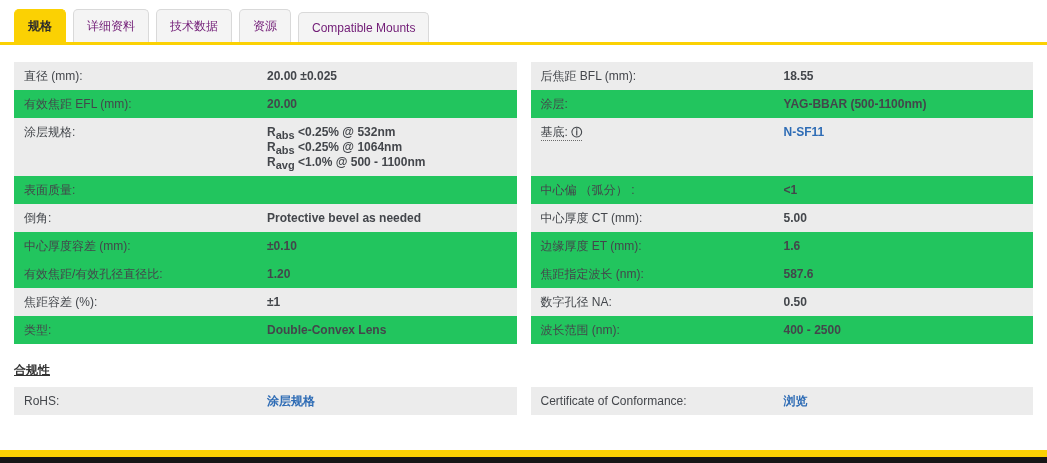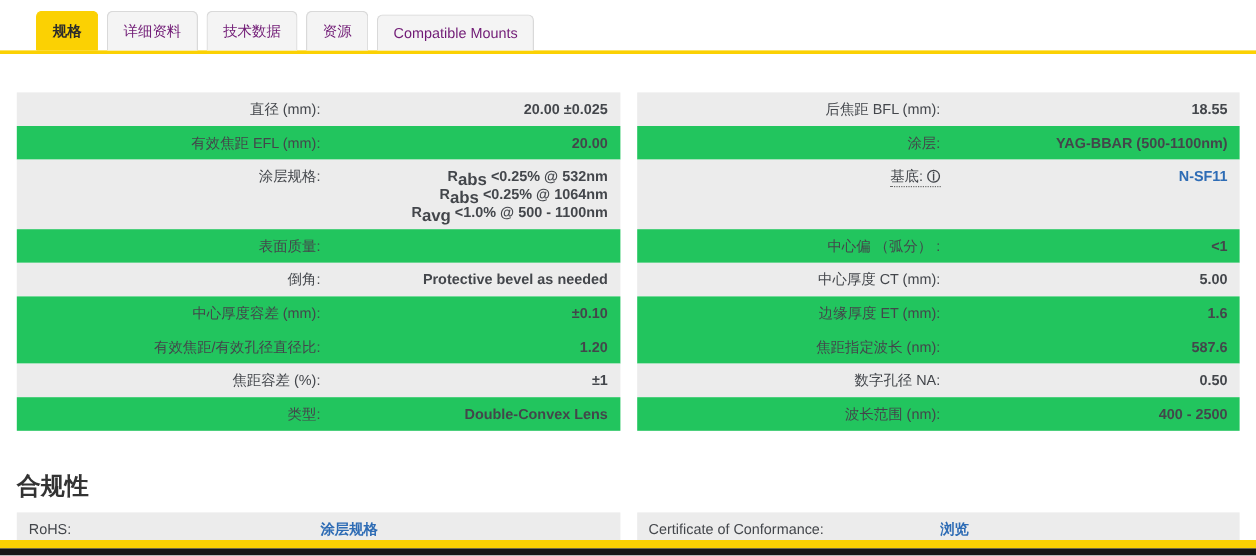--- a/index.html
+++ b/index.html
@@ -34,30 +34,29 @@
     border-radius:5px 5px 0 0;
     padding:8px 13px 7px 13px;
     cursor:pointer;
     white-space:nowrap;
   }
   .tab.active{
     background:var(--yellow);
     border-color:var(--yellow);
     color:#2b2b2b;
     font-weight:bold;
-    margin-left:16px;
   }
   .tabs-underline{
     height:3px;
     background:var(--yellow);
     width:100%;
   }
   
   .content{padding:0 14px;}
-  .spec-table{margin-top:32px;text-align:right;}
+  .spec-table{margin-top:17px;}
   .spec-row{display:flex;gap:14px;}
   .half{
     flex:1 1 0;
     display:flex;
     padding:7px 10px 6px 10px;
     background:#22c55e;
   }
   .spec-row.shaded .half{background:var(--row-gray);}
   .cell-label{
     width:243px;
@@ -66,37 +65,38 @@
     line-height:15px;
     color:var(--text);
   }
   .cell-value{
     flex:1;
     font-size:12px;
     line-height:15px;
     color:var(--text);
     font-weight:bold;
   }
-  sub{font-size:14px;line-height:0;}
+  sub{font-size:11px;line-height:0;}
   a.link{color:var(--link);text-decoration:none;cursor:pointer;}
   .tooltip-trigger{
     border-bottom:1px dotted #6b6b6b;
     padding-bottom:1px;
     cursor:help;
   }
   .info-icon{
     font-size:11px;
     font-weight:bold;
   }
   
   .compliance-heading{
-    margin:33px 0 8px 0;
-    font-size:20px;
+    margin:18px 0 8px 0;
+    font-size:12px;
     font-weight:bold;
     color:#333;
+    text-decoration:underline;
   }
   
   .footer{
     position:absolute;
     left:0;bottom:0;width:100%;
   }
   .footer-yellow-bar{height:7px;background:var(--yellow);}
   .footer-black-bar{height:6px;background:var(--footer-black);}
 </style>
 </head>

